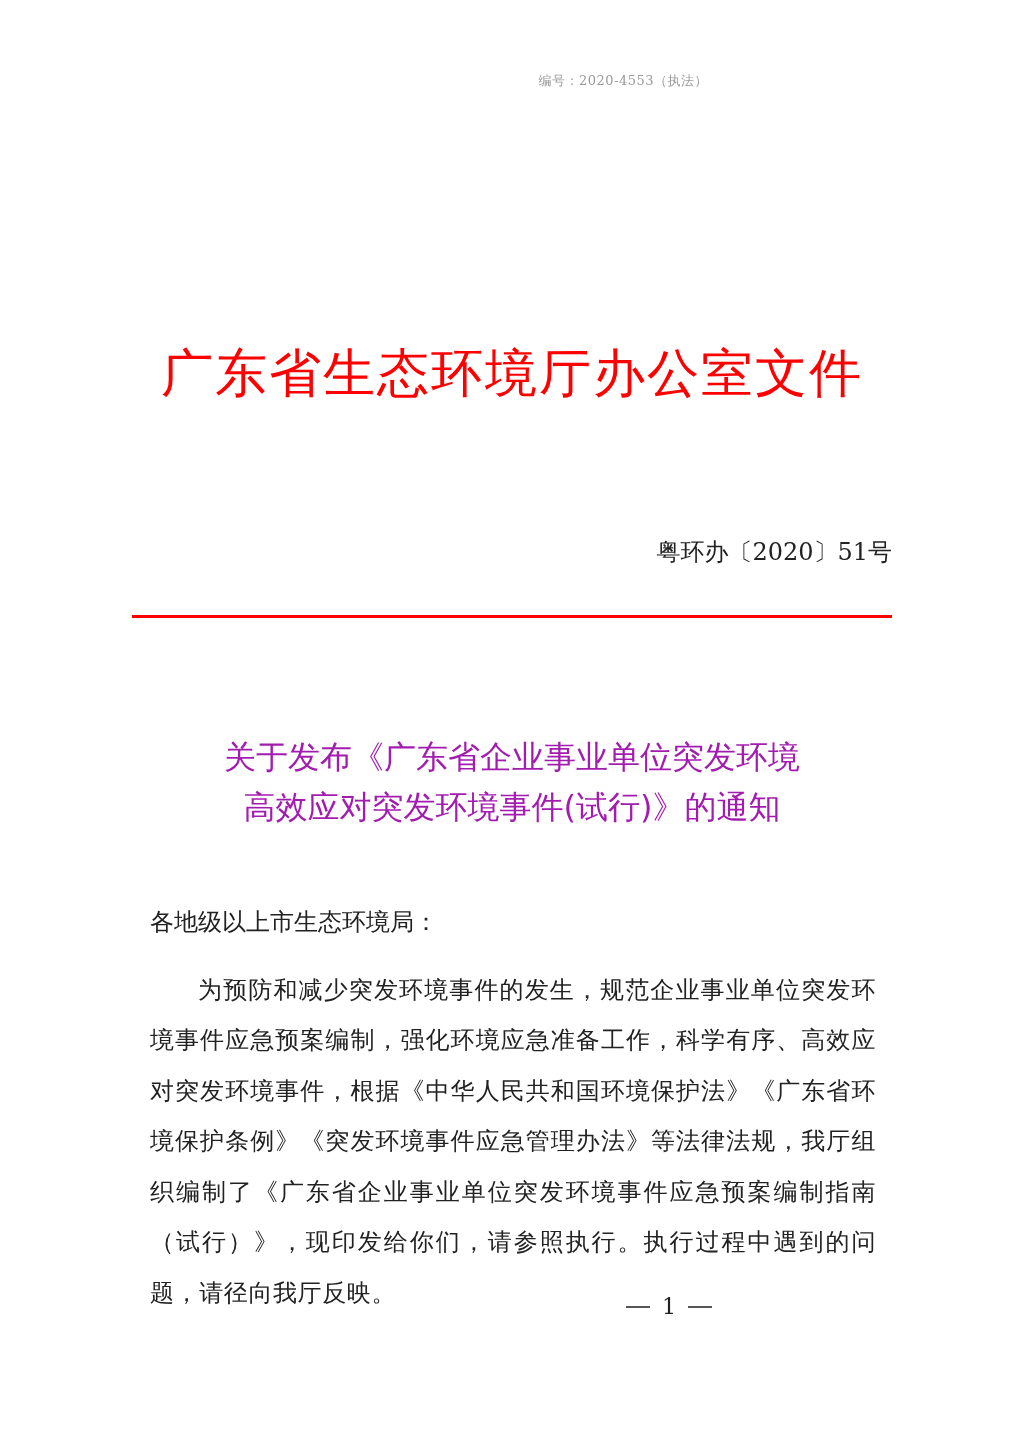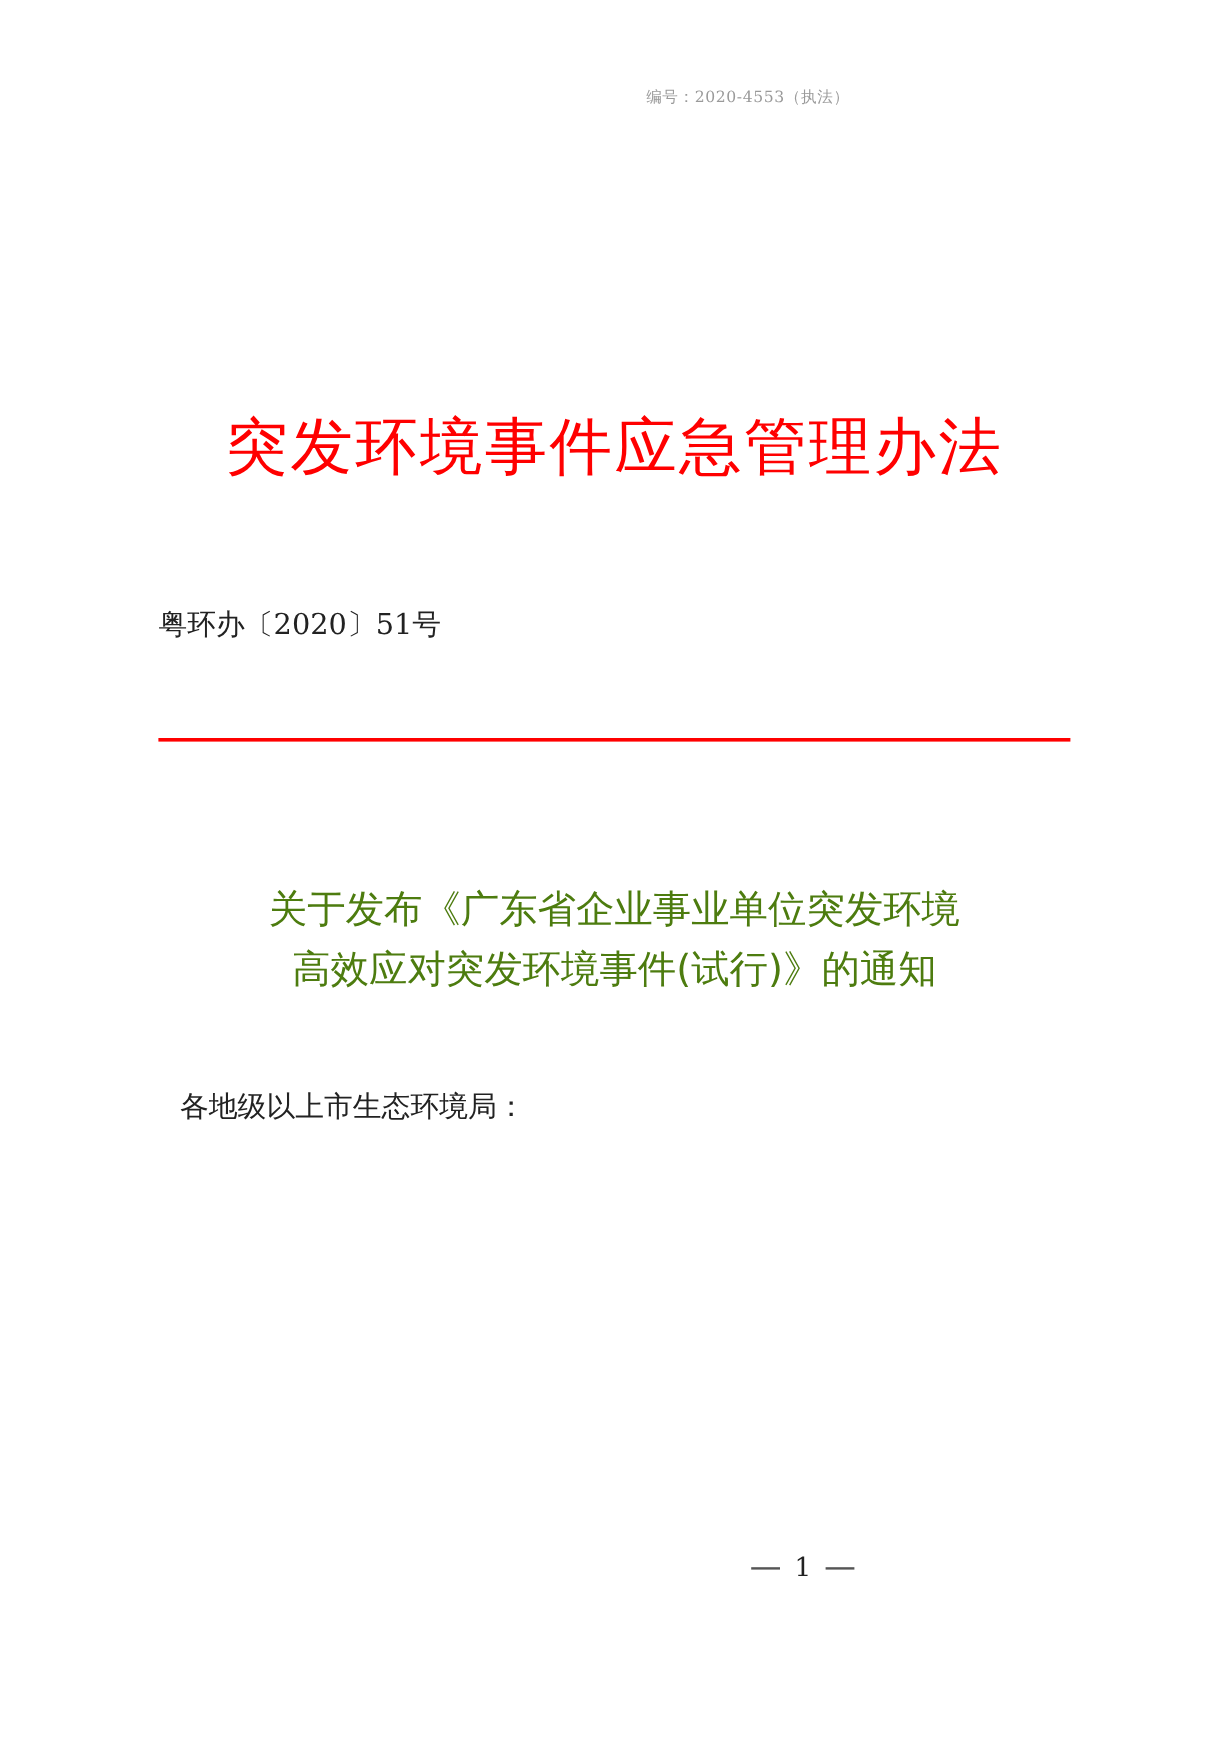--- a/index.html
+++ b/index.html
@@ -10,29 +10,29 @@
     font-family: "DejaVu Serif", serif; font-size: 13px; color: #9a9a9a;
     letter-spacing: 0.5px;
   }
   .header-title {
     position: absolute; top: 345px; left: 132px; width: 760px;
     text-align: center;
     font-family: "DejaVu Serif", serif; font-size: 52px; color: #ff0000;
     letter-spacing: 2px; white-space: nowrap; line-height: 1.1;
   }
   .issue-no {
-    position: absolute; top: 504px; left: 132px; width: 760px; text-align: left;
+    position: absolute; top: 536px; left: 132px; width: 760px; text-align: right;
     font-family: "DejaVu Serif", serif; font-size: 24px; color: #222;
   }
   .red-rule {
     position: absolute; top: 615px; left: 132px; width: 760px; height: 3px; background: #ff0000;
   }
   .notice-title {
     position: absolute; top: 732px; left: 132px; width: 760px; text-align: center;
-    font-family: "DejaVu Sans", sans-serif; font-size: 32px; color: #4d7c0f;
+    font-family: "DejaVu Sans", sans-serif; font-size: 32px; color: #a21caf;
     line-height: 50px; font-weight: normal;
   }
   .notice-title div { white-space: nowrap; }
   .body-text {
     position: absolute; top: 880px; left: 133px; width: 760px;
     font-family: "DejaVu Serif", serif; font-size: 24px; color: #222;
     line-height: 50.5px;
   }
   .body-text p { margin: 17px; }
   .salutation { white-space: nowrap; }
@@ -43,33 +43,34 @@
     display: flex; align-items: center; gap: 12px;
   }
   .dash { display: inline-block; width: 24px; height: 2px; background: #555; }
 </style>
 </head>
 <body>
 
 <div class="page">
   <div class="doc-number">编号：2020-4553（执法）</div>
 
-  <div class="header-title">突发环境事件应急管理办法</div>
+  <div class="header-title">广东省生态环境厅办公室文件</div>
 
   <div class="issue-no">粤环办〔2020〕51号</div>
 
   <div class="red-rule"></div>
 
   <div class="notice-title">
     <div>关于发布《广东省企业事业单位突发环境</div>
     <div>高效应对突发环境事件(试行)》的通知</div>
   </div>
 
   <div class="body-text">
     <p class="salutation">各地级以上市生态环境局：</p>
+    <p class="para">为预防和减少突发环境事件的发生，规范企业事业单位突发环境事件应急预案编制，强化环境应急准备工作，科学有序、高效应对突发环境事件，根据《中华人民共和国环境保护法》《广东省环境保护条例》《突发环境事件应急管理办法》等法律法规，我厅组织编制了《广东省企业事业单位突发环境事件应急预案编制指南（试行）》，现印发给你们，请参照执行。执行过程中遇到的问题，请径向我厅反映。</p>
   </div>
 
   <div class="page-no">
     <span class="dash"></span>
     <span>1</span>
     <span class="dash"></span>
   </div>
 </div>
 
 </body></html>

